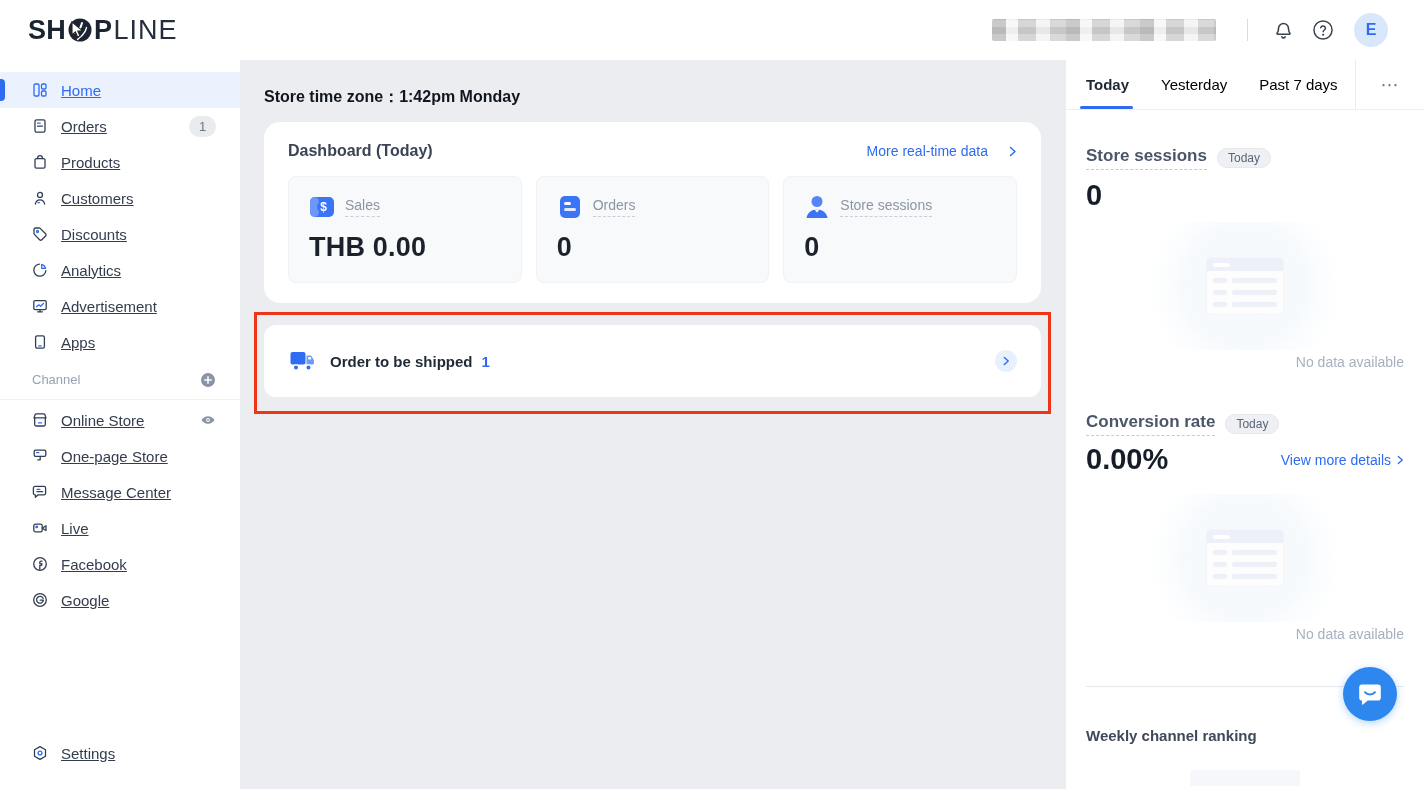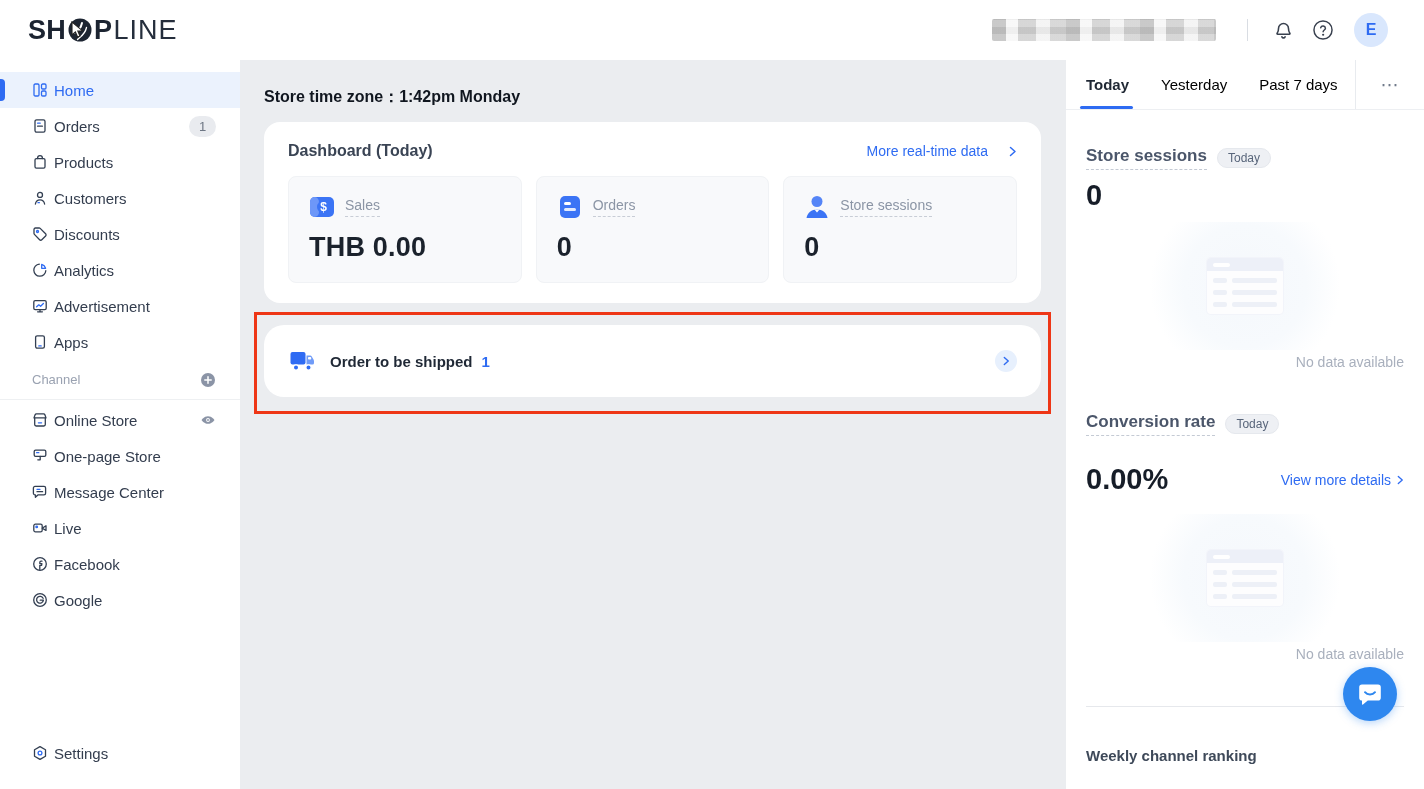--- a/index.html
+++ b/index.html
@@ -32,21 +32,21 @@
 
   
   .app { display:flex; height:729px; }
   .sidebar { width:240px; background:#fff; position:relative; flex:none; padding-top:12px; }
   .main { flex:1; background:#ebedf0; padding:0 25px 0 24px; overflow:hidden; }
   .panel { width:358px; background:#fff; flex:none; overflow:hidden; }
 
   
   .nav-item { height:36px; display:flex; align-items:center; padding:0 24px 0 32px; cursor:pointer;
     font-size:15px; color:#333d4e; position:relative; }
-  .nav-item .ni-label { margin-left:6px; flex:1; }
+  .nav-item .ni-label { margin-left:13px; flex:1;text-decoration:underline; }
   .nav-item.active { background:#ebf2fd; color:#2e6bf2; }
   .nav-item.active .active-bar { position:absolute; left:0; top:7px; width:5px; height:22px;
     background:#2e6bf2; border-radius:0 4px 4px 0; }
   .nav-badge { min-width:27px; height:21px; border-radius:11px; background:#e9ebef; color:#6d7684;
     font-size:13px; display:flex; align-items:center; justify-content:center; padding:0 8px; }
   .channel-row { height:40px; display:flex; align-items:center; padding:0 24px 0 32px;
     border-bottom:1px solid #eef0f2; margin-bottom:2px; }
   .channel-label { font-size:13px; color:#9aa2b1; flex:1; }
   .settings-row { position:absolute; bottom:18px; left:0; right:0; }
   .icon16 { width:16px; height:16px; flex:none; }
@@ -57,21 +57,21 @@
   .dash-head { display:flex; align-items:center; }
   .dash-title { font-size:16px; font-weight:700; color:#3a4454; flex:1; }
   .dash-link { font-size:14px; color:#2e6bf2; cursor:pointer; display:flex; align-items:center; gap:21px; }
   .metric-row { display:flex; gap:14px; margin-top:16px; }
   .metric-tile { flex:1; background:#f8f9fb; border:1px solid #f0f2f5; border-radius:8px; padding:17px 20px; height:107px; }
   .metric-top { display:flex; align-items:center; gap:10px; }
   .metric-label { font-size:14px; color:#8b95a5; border-bottom:1px dashed #c8cdd6; padding-bottom:3px; }
   .metric-value { margin-top:12px; font-size:27px; font-weight:700; color:#1b222c; letter-spacing:.2px; }
 
   .annotation-box { margin:9px -10px 0 -10px; border:3px solid #ee3616; padding:10px 7px 14px 7px; }
-  .order-card { background:#fff; border-radius:20px; height:72px; display:flex; align-items:center; padding:0 24px 0 26px; cursor:pointer; }
+  .order-card { background:#fff; border-radius:12px; height:72px; display:flex; align-items:center; padding:0 24px 0 26px; cursor:pointer; }
   .order-label { margin-left:14px; font-size:15px; font-weight:700; color:#1f2835; }
   .order-count { margin-left:9px; font-size:15px; font-weight:700; color:#2e6bf2; }
   .order-spacer { flex:1; }
   .chev-circle { width:22px; height:22px; border-radius:50%; background:#e7f0fd; display:flex; align-items:center; justify-content:center; }
 
   
   .tabstrip { height:50px; display:flex; align-items:stretch; border-bottom:1px solid #edeff2; }
   .tab { display:flex; align-items:center; padding:0 16px; font-size:15px; color:#000000; cursor:pointer; position:relative; }
   .tab:first-child { padding-left:20px; }
   .tab.active { color:#1f2733; font-weight:700; }
@@ -80,21 +80,21 @@
   .tab-divider { width:1px; background:#e8ebef; margin:0; }
   .tab-more { width:68px; display:flex; align-items:center; justify-content:center; color:#707a8a;
     font-size:18px; letter-spacing:1px; cursor:pointer; }
   .panel-body { padding:0 20px; }
   .sec-title-row { display:flex; align-items:center; }
   .sec-title { font-size:17px; font-weight:700; color:#4b566a; border-bottom:1px dashed #c4cad4; padding-bottom:3px; }
   .sec-badge { margin-left:10px; font-size:12px; color:#58657a; background:#eef0f4; border:1px solid #e5e8ed;
     border-radius:10px; padding:2px 10px; }
   .sec-value { font-size:29px; font-weight:700; color:#161d28; margin-top:9px; }
   .sec1 { margin-top:36px; }
-  .value-row { display:flex; align-items:center; margin-top:27px; }
+  .value-row { display:flex; align-items:center; margin-top:7px; }
   .value-row .sec-value { margin-top:0; flex:1; }
   .panel-link { font-size:14px; color:#2e6bf2; cursor:pointer; display:flex; align-items:center; gap:6px; }
   .empty-illus { margin:10px auto 0 auto; width:240px; height:128px; display:flex; align-items:center; justify-content:center;
     background:radial-gradient(circle at 50% 50%, #f5f8fc 0%, #f7fafd 45%, rgba(255,255,255,0) 70%); }
   .illus-card { width:76px; height:56px; background:#fdfdfe; border-radius:4px; box-shadow:0 0 0 1px #f2f4fa; overflow:hidden; }
   .illus-head { height:13px; background:#edf0f8; display:flex; align-items:center; }
   .illus-head span { width:17px; height:4px; background:#fff; border-radius:2px; margin-left:6px; }
   .illus-row { display:flex; align-items:center; gap:5px; margin:7px 6px 0 6px; }
   .illus-row .sq { width:14px; height:5px; background:#edf0f7; border-radius:2px; flex:none; }
   .illus-row .bar { flex:1; height:5px; background:#edf0f7; border-radius:2px; }

